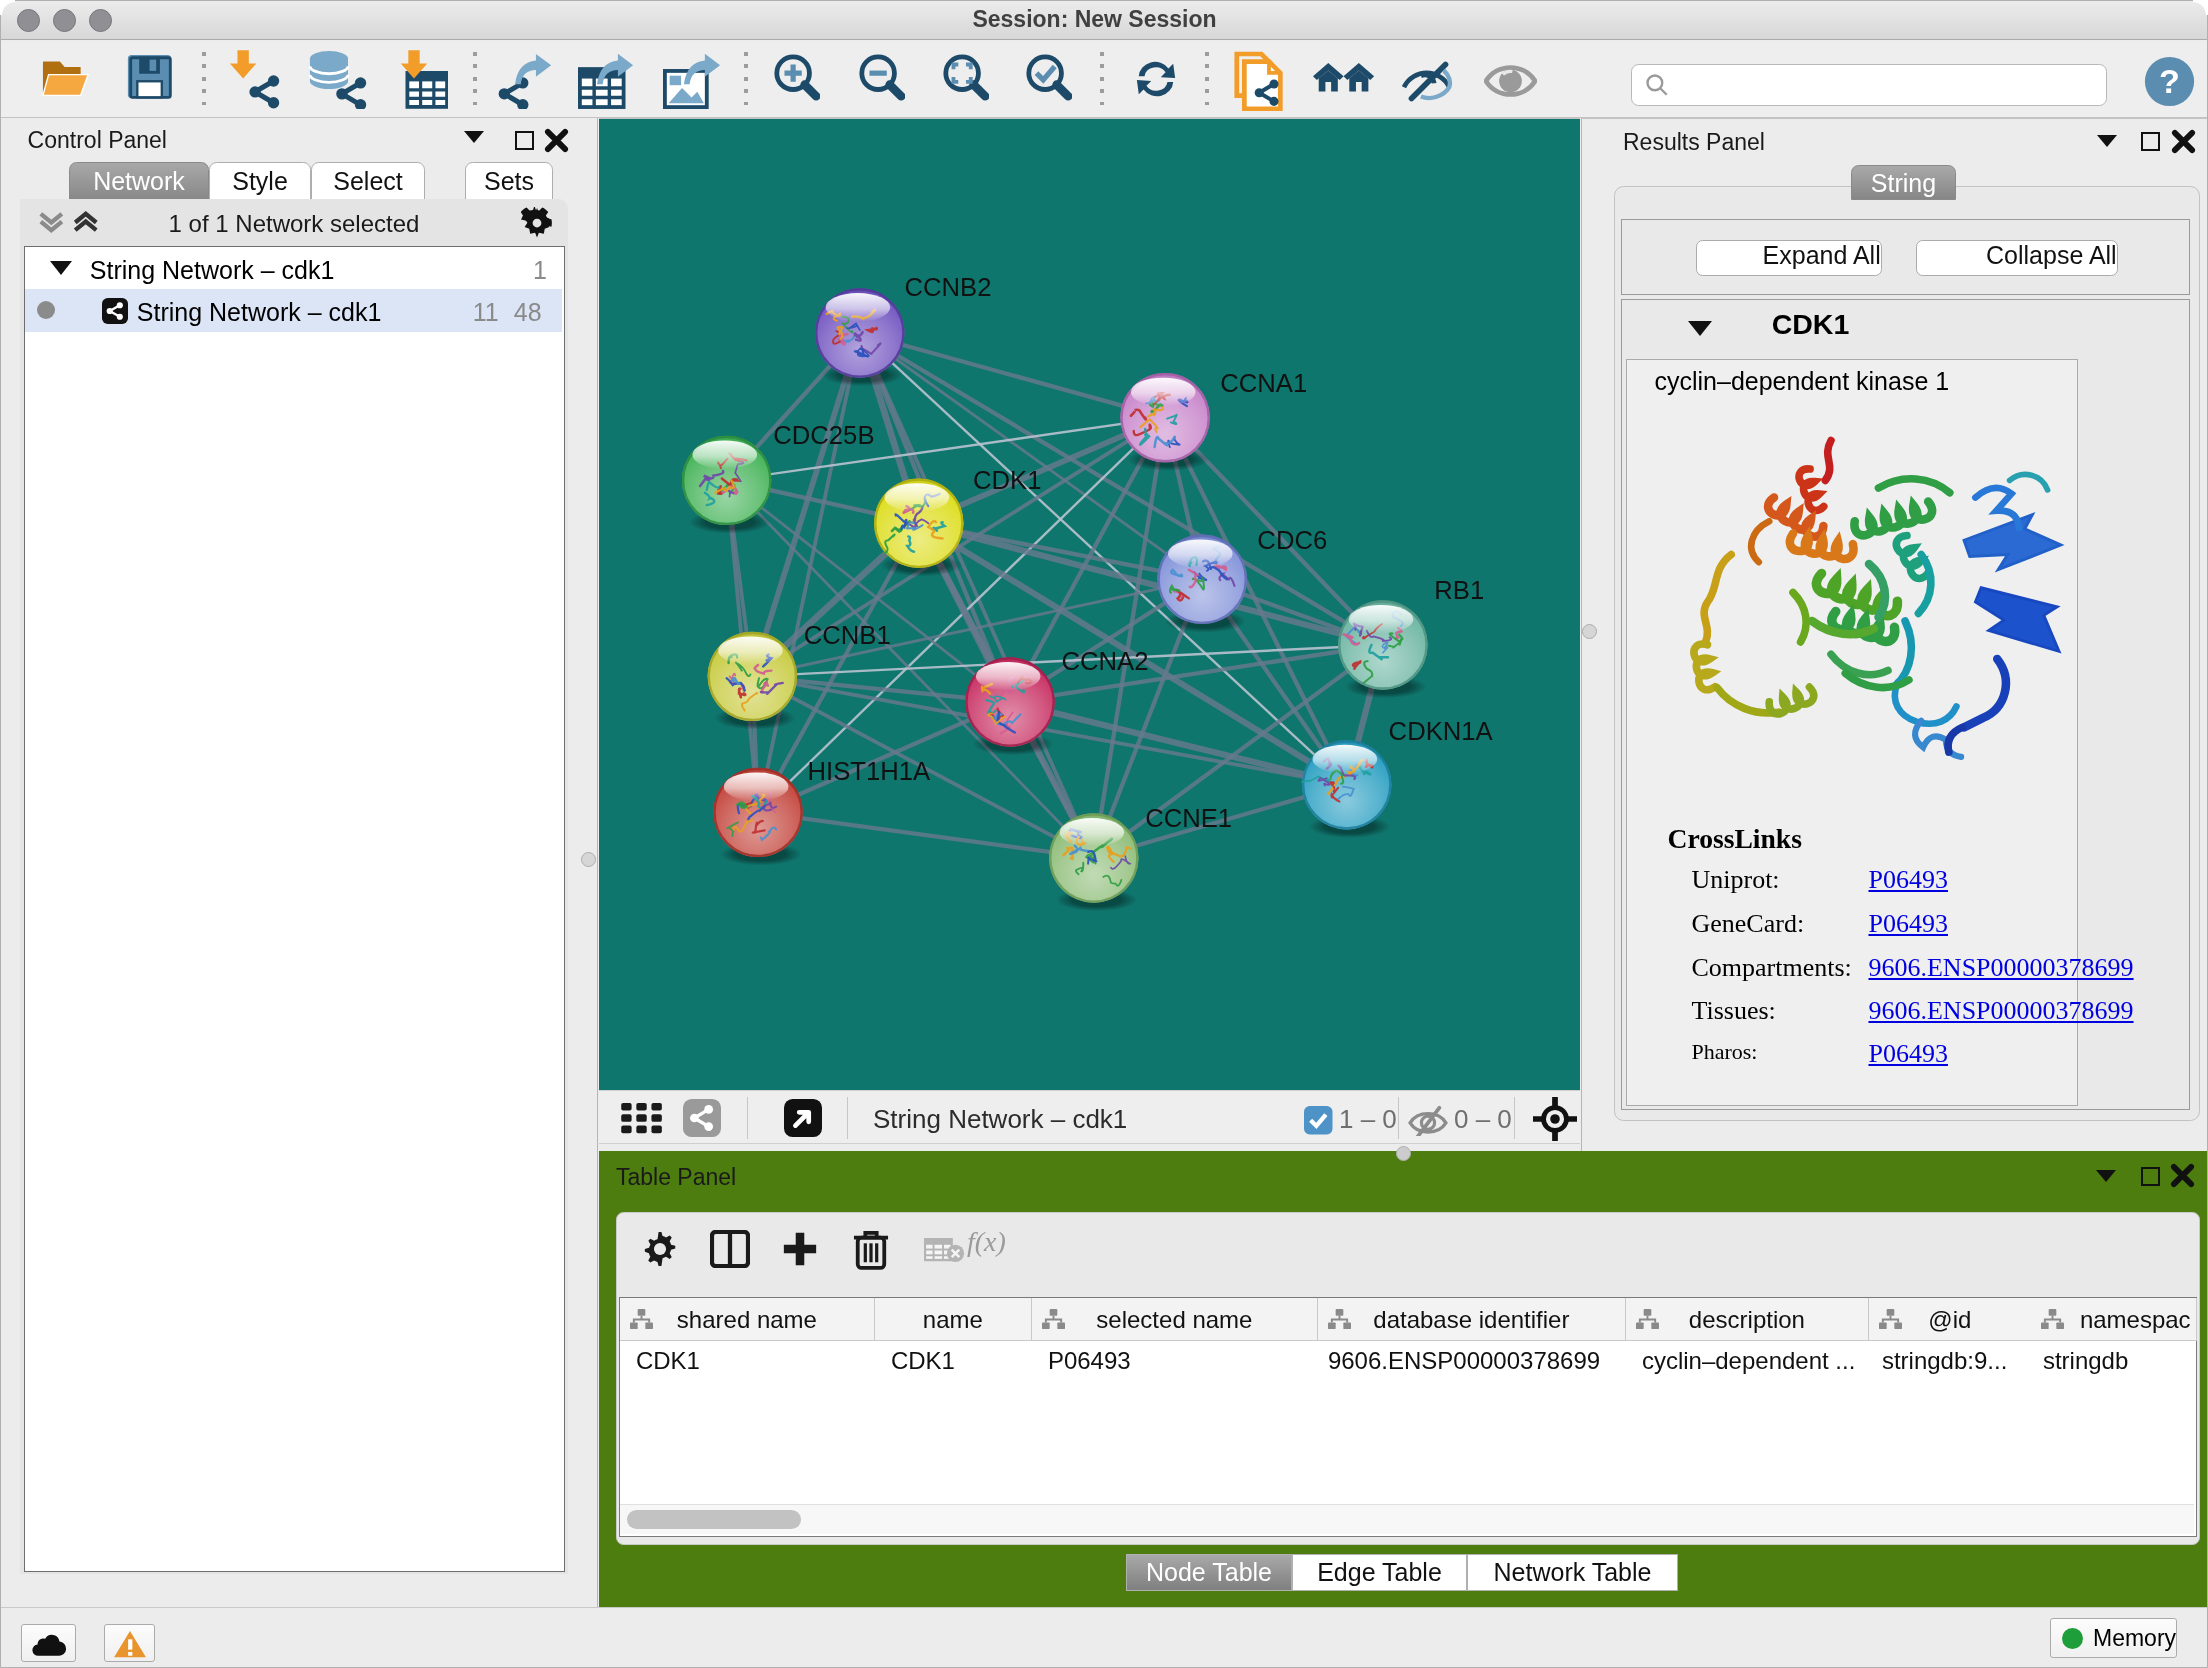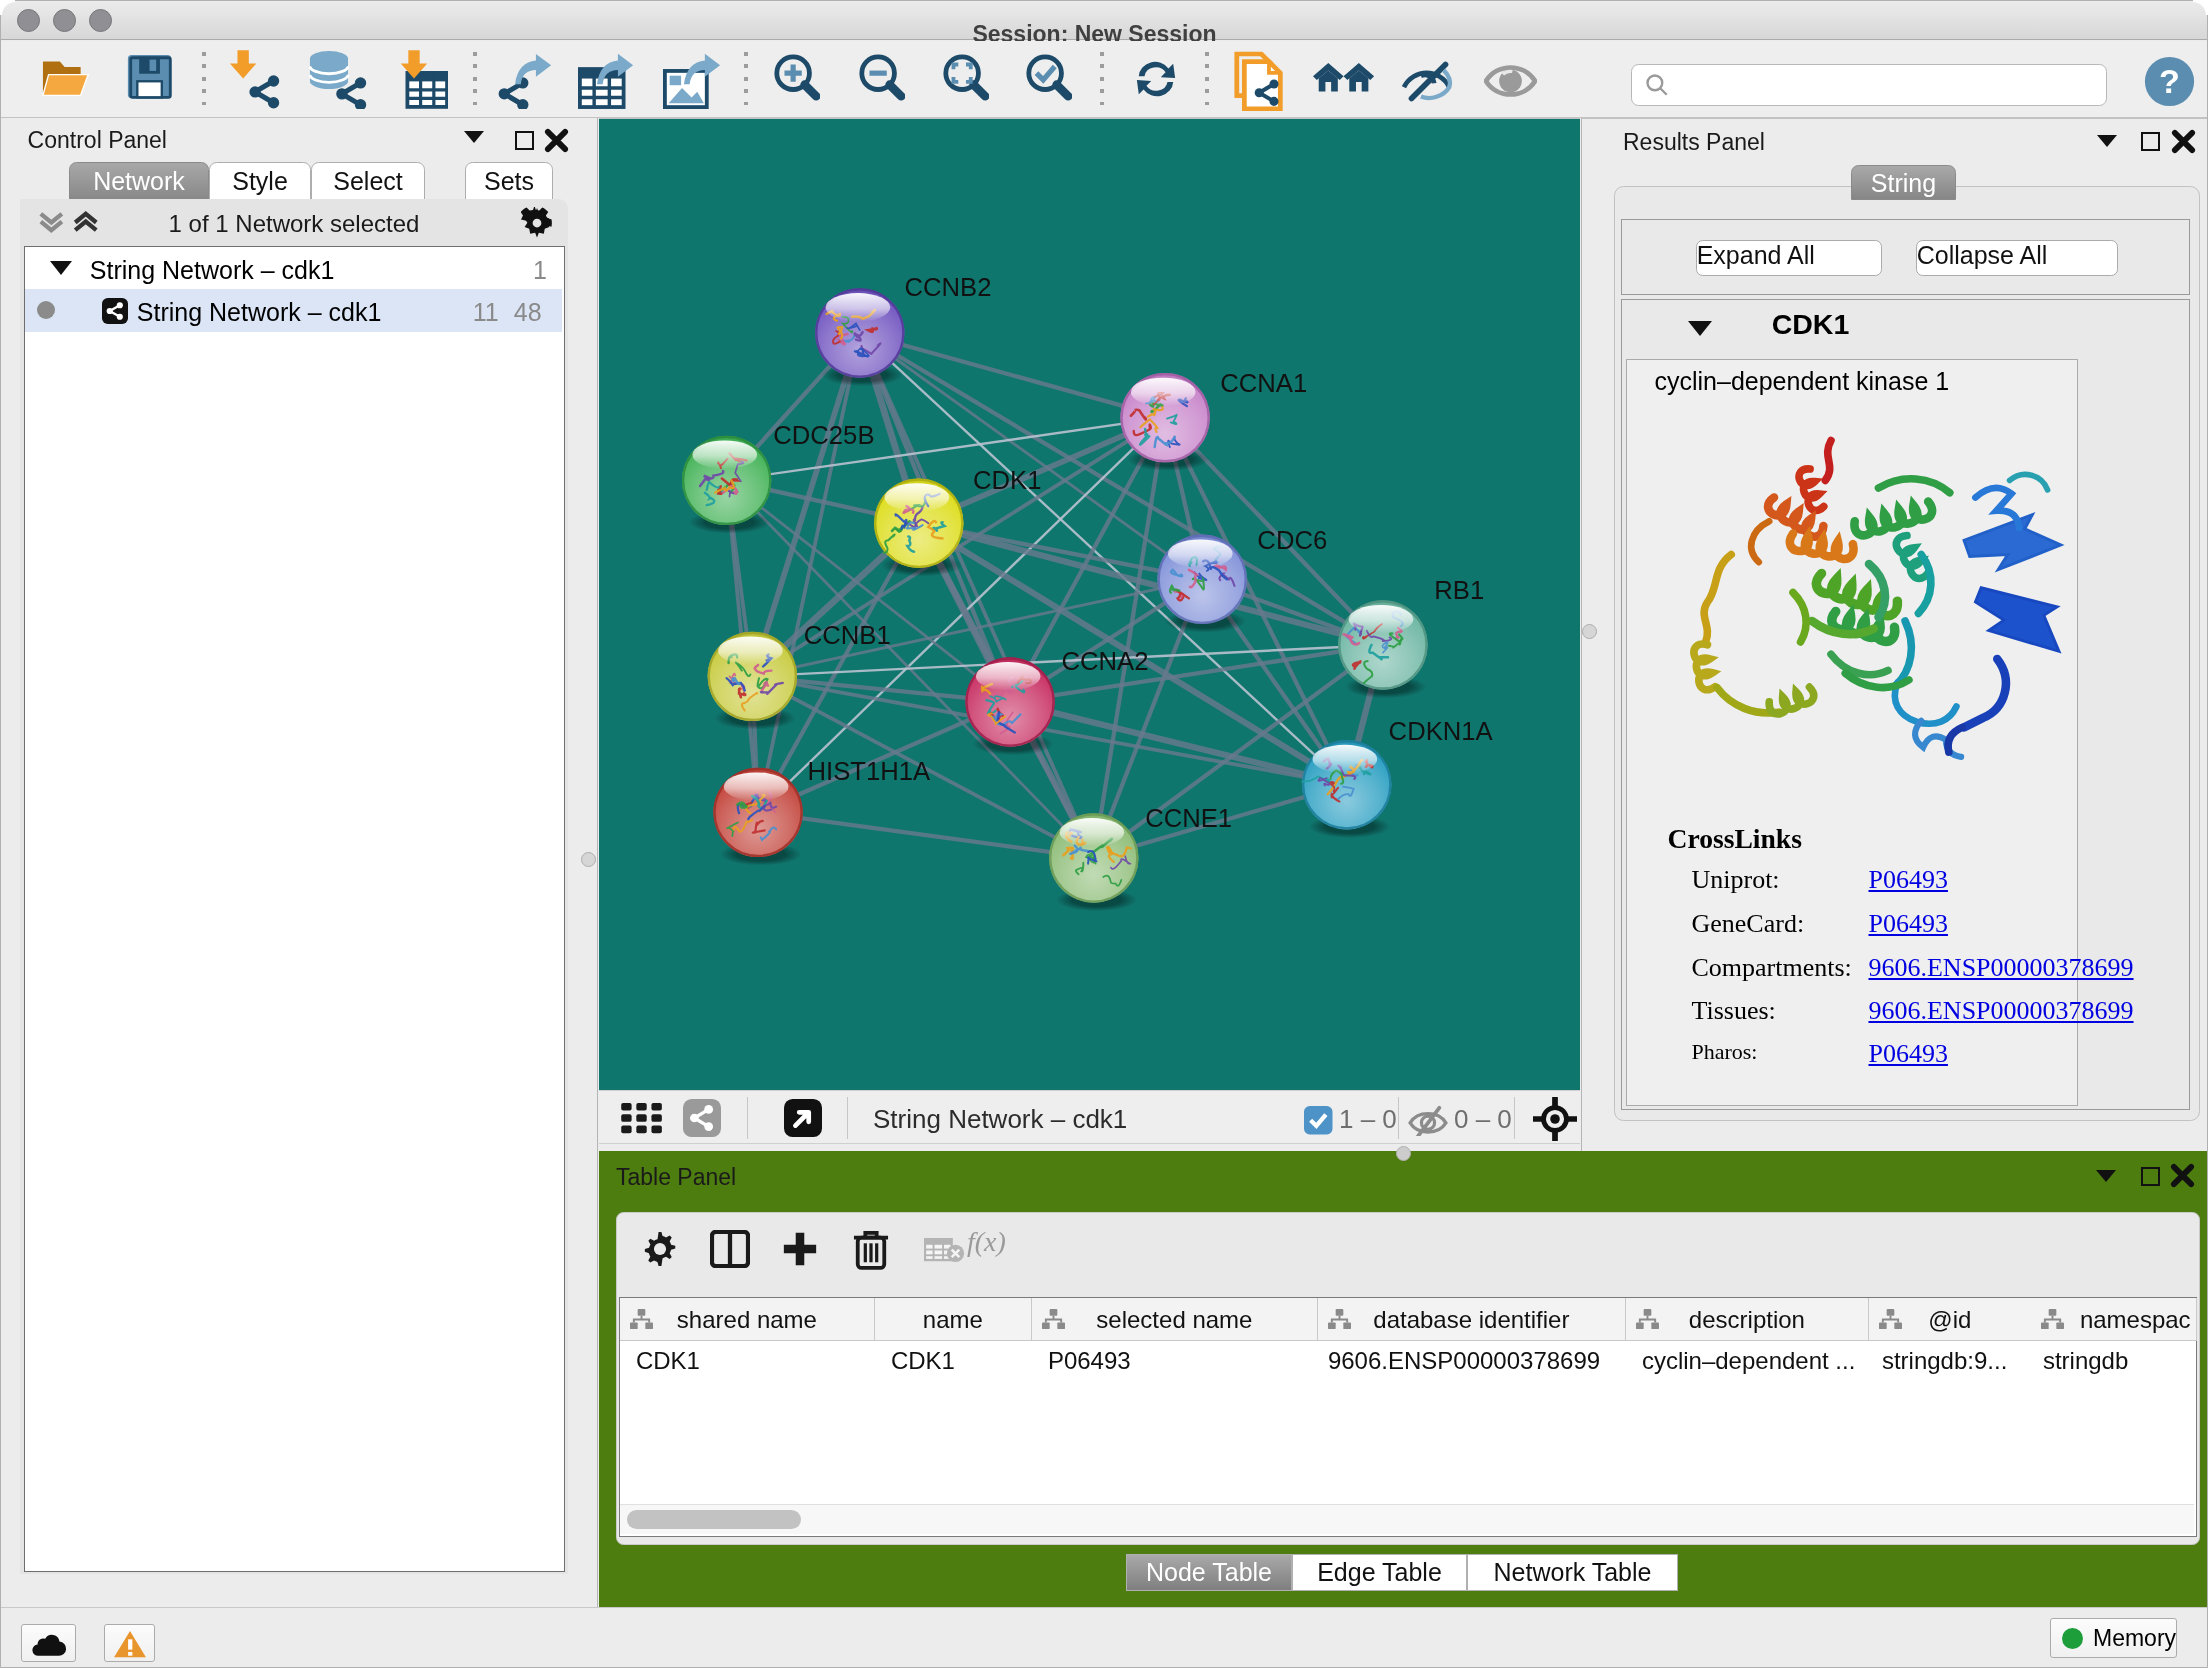--- a/index.html
+++ b/index.html
@@ -5,21 +5,21 @@
   * { margin:0; padding:0; box-sizing:border-box; }
   html,body { width:2208px; height:1668px; overflow:hidden; }
   body { font-family:"Liberation Sans", sans-serif; background:#ececec; position:relative; }
   .abs { position:absolute; }
 
   
   #titlebar { left:0; top:0; width:2208px; height:40px;
     background:linear-gradient(#ececec,#d7d7d7); border-bottom:1px solid #ababab; }
   .tl { position:absolute; top:8.6px; width:23px; height:23px; border-radius:50%;
     background:#8f8f94; border:1px solid #76767b; }
-  #title { position:absolute; top:21px; left:0; width:2189px; text-align:center;
+  #title { position:absolute; top:6px; left:0; width:2189px; text-align:center;
     font-size:23px; font-weight:bold; color:#404040; }
 
   
   #toolbar { left:0; top:41px; width:2208px; height:77px; background:#eeeeee;
     border-bottom:1px solid #c3c3c3; }
   .vsep { position:absolute; top:10.5px; height:59px; width:3.8px;
     background-image:repeating-linear-gradient(#9c9c9c 0 3.8px, transparent 3.8px 12.4px); }
   .ticon { position:absolute; }
 
   
@@ -60,21 +60,21 @@
     border-top:1px solid #c3c3c3; border-left:1px solid #b5b5b5; }
   #rp-title { position:absolute; left:41px; top:9.5px; font-size:23px; color:#1a1a1a; }
   #stringtab { position:absolute; left:269px; top:46px; width:105px; height:35px; z-index:5;
     background:linear-gradient(#a9a9a9,#868686); border:1px solid #8a8a8a; border-radius:7.6px 7.6px 0 0;
     color:#fff; font-size:25px; text-align:center; line-height:34px; }
   #rp-box { position:absolute; left:32px; top:67px; width:586px; height:935px;
     background:#e9e9e9; border:1px solid #c2c2c2; border-radius:9.5px; }
   #rp-btnbox { position:absolute; left:5.7px; top:32px; width:569px; height:76px;
     border:1px solid #9a9a9a; }
   .rbtn { position:absolute; top:20px; height:36px; background:#fff; border:1px solid #ababab;
-    border-radius:6.7px; font-size:25px; color:#111; text-align:left; }
+    border-radius:6.7px; font-size:25px; color:#111; text-align:right; }
   #rp-cdk { position:absolute; left:5.7px; top:112px; width:569px; height:811px; border:1px solid #9a9a9a; }
   #rp-inner { position:absolute; left:4.8px; top:59px; width:452px; height:747px;
     background:#efefef; border:1px solid #aaa; }
 
   .serif { font-family:"Liberation Serif", serif; }
   .xlink { color:#0000e0; text-decoration:underline; }
 
   
   #tablepanel { left:599px; top:1151px; width:1609px; height:457px; background:#4d7c0f; }
   #tp-title { position:absolute; left:17px; top:13.3px; font-size:23px; color:#1a1a1a; }

